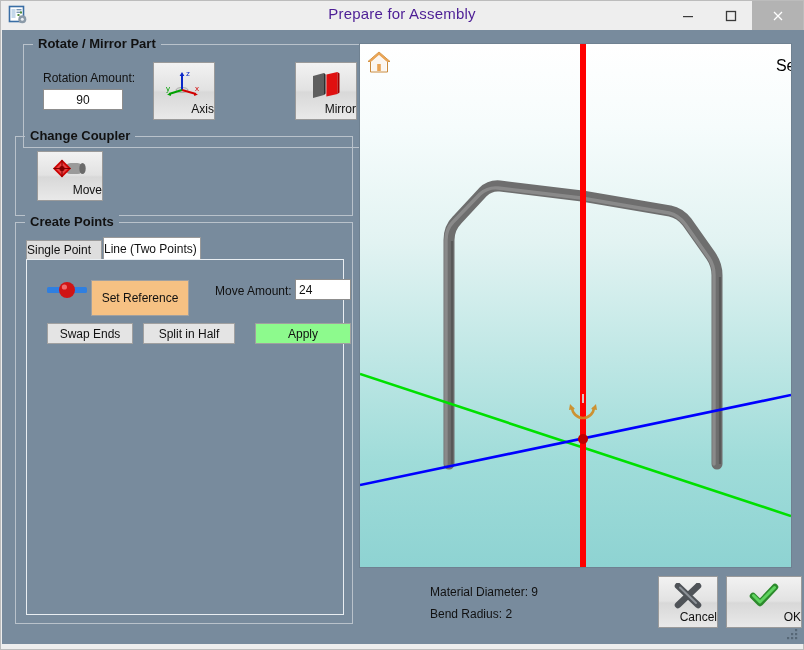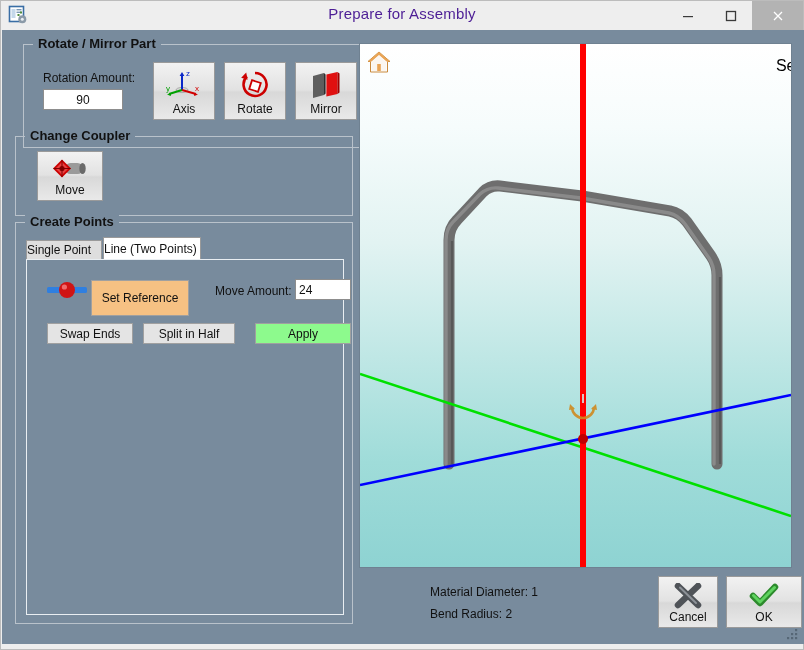--- a/index.html
+++ b/index.html
@@ -24,21 +24,21 @@
 
   
   .group{position:absolute;border:1px solid #b9c2cb;box-sizing:border-box;}
   .group > .gtitle{position:absolute;left:9px;top:-9px;padding:0 5px;background:#788b9d;
                    font-size:13px;font-weight:bold;color:#111;white-space:nowrap;}
 
   
   .btn{position:absolute;box-sizing:border-box;border:1px solid #9a9a9a;
        background:linear-gradient(#f2f2f2,#e2e2e2 48%,#d8d8d8 52%,#e9e9e9);
        color:#111;font-size:12px;text-align:center;cursor:default;}
-  .btn .lbl{position:absolute;left:0;right:0;bottom:3px;font-size:12px;}
+  .btn .lbl{position:absolute;left:0;right:0;bottom:3px;font-size:12px;text-align:right;}
   .btn.flat{background:#e4e4e4;border:1px solid #a0a0a0;
             display:flex;align-items:center;justify-content:center;}
   .btn .ico{position:absolute;left:50%;transform:translateX(-50%);}
 
   .field{position:absolute;box-sizing:border-box;background:#fff;border:1px solid #8d8d8d;
          font-size:12px;color:#111;display:flex;align-items:center;}
   .lbltxt{position:absolute;font-size:12px;color:#111;white-space:nowrap;}
 
   
   .tab{position:absolute;box-sizing:border-box;border:1px solid #9a9a9a;border-bottom:none;
@@ -117,31 +117,20 @@
             <path d="M33 25.6 l-4.4 -1.9 l.7 3.4 z" fill="#d00000"></path>
             <text x="30" y="22" font-size="8" fill="#d00000" font-family="Liberation Sans">x</text>
             <path d="M17 21 L4 25" stroke="#00a000" stroke-width="2"></path>
             <path d="M2 25.6 l4.4 -1.9 l-.7 3.4 z" fill="#00a000"></path>
             <text x="1" y="22" font-size="8" fill="#00a000" font-family="Liberation Sans">y</text>
           </svg>
         </span>
         <span class="lbl">Axis</span>
       </div>
 
-      <div class="btn" style="left:200px;top:17px;width:62px;height:58px;">
-        <span class="ico" style="top:7px;">
-          <svg width="32" height="30" viewBox="0 0 32 30">
-            <path d="M16 3 a11.5 11.5 0 1 1 -8.1 3.4" fill="none" stroke="#cc0000" stroke-width="2.6"></path>
-            <path d="M7.2 2.6 l1.4 7.2 l-6.4 -2 z" fill="#cc0000"></path>
-            <rect x="10.5" y="10.5" width="11" height="11" fill="#cc0000" transform="rotate(18 16 16)"></rect>
-            <rect x="12.3" y="12.3" width="7.4" height="7.4" fill="#ffffff" transform="rotate(18 16 16)"></rect>
-          </svg>
-        </span>
-        <span class="lbl">Rotate</span>
-      </div>
 
       <div class="btn" style="left:271px;top:17px;width:62px;height:58px;">
         <span class="ico" style="top:7px;">
           <svg width="34" height="30" viewBox="0 0 34 30">
             <path d="M4 6 L15 3 L15 25 L4 28 z" fill="#5e5e5e"></path>
             <path d="M15 3 L16.6 4.6 L16.6 23.4 L15 25 z" fill="#2e2e2e"></path>
             <path d="M17.4 4.6 L28.5 2 L28.5 24 L17.4 26.6 z" fill="#e01010"></path>
             <path d="M28.5 2 L30.5 3.6 L30.5 22.4 L28.5 24 z" fill="#a00000"></path>
           </svg>
         </span>
@@ -244,21 +233,21 @@
         <g opacity=".9">
           <path d="M212 363 a11 11 0 0 0 22 0" fill="none" stroke="#d08a20" stroke-width="2.6"></path>
           <path d="M210 360 l5 5 l-6 1 z" fill="#d08a20"></path>
           <path d="M236 360 l-5 5 l6 1 z" fill="#d08a20"></path>
           <rect x="222" y="350" width="2" height="9" fill="#d9d9d9"></rect>
         </g>
       </svg>
     </div>
 
 
-    <span class="status" style="left:428px;top:555px;">Material Diameter: 1</span>
+    <span class="status" style="left:428px;top:555px;">Material Diameter: 9</span>
     <span class="status" style="left:428px;top:577px;">Bend Radius: 2</span>
 
     <div class="btn" style="left:656px;top:546px;width:60px;height:52px;">
       <span class="ico" style="top:6px;">
         <svg width="30" height="26" viewBox="0 0 30 26">
           <path d="M5 3 L25 22 M25 3 L5 22" stroke="#4f5358" stroke-width="6.5" stroke-linecap="round"></path>
           <path d="M7 4.5 L23 20" stroke="#8d9298" stroke-width="2" stroke-linecap="round"></path>
         </svg>
       </span>
       <span class="lbl">Cancel</span>

